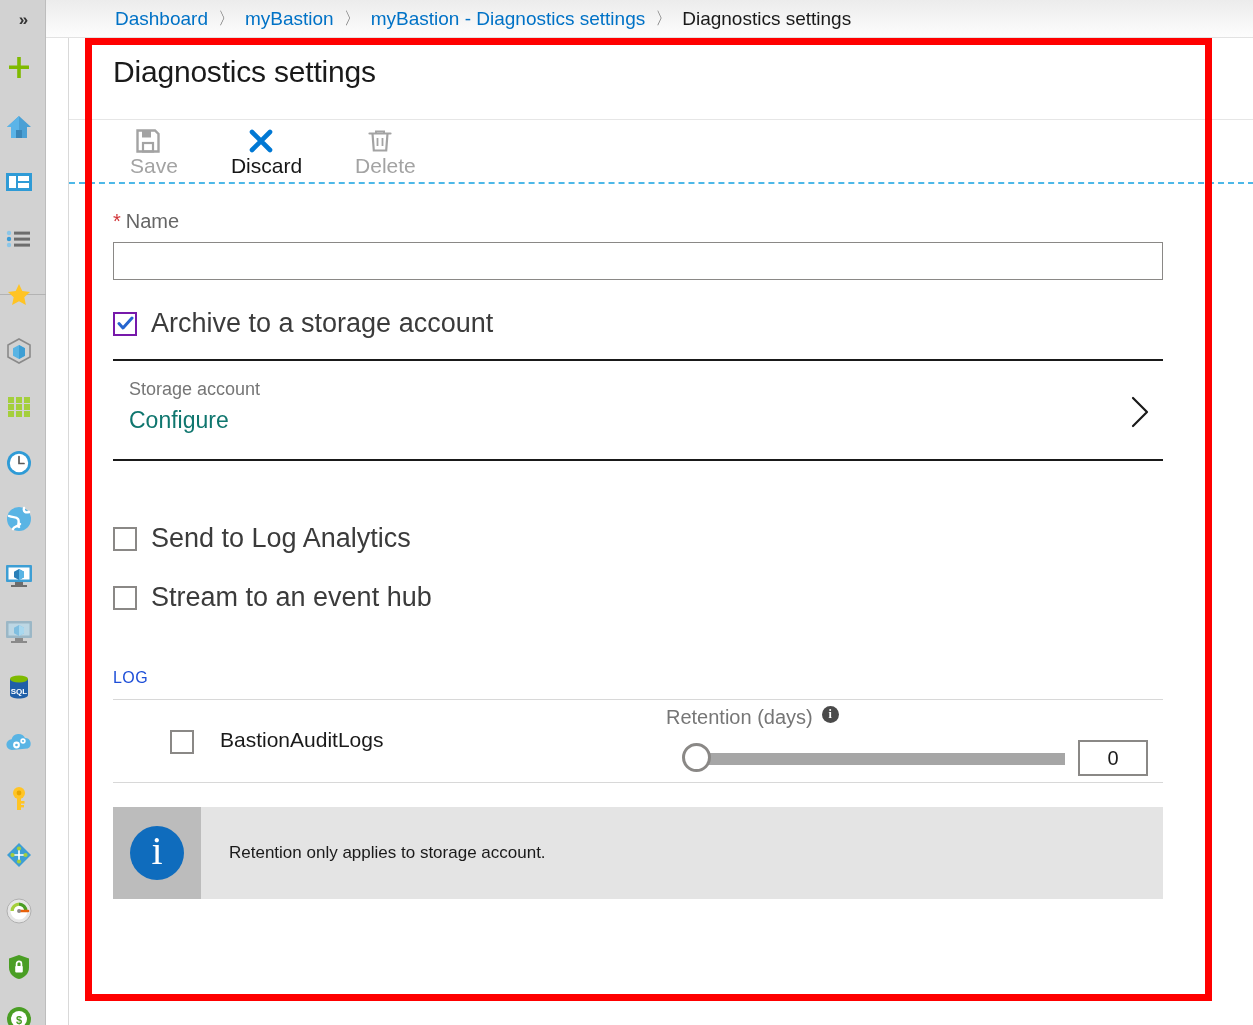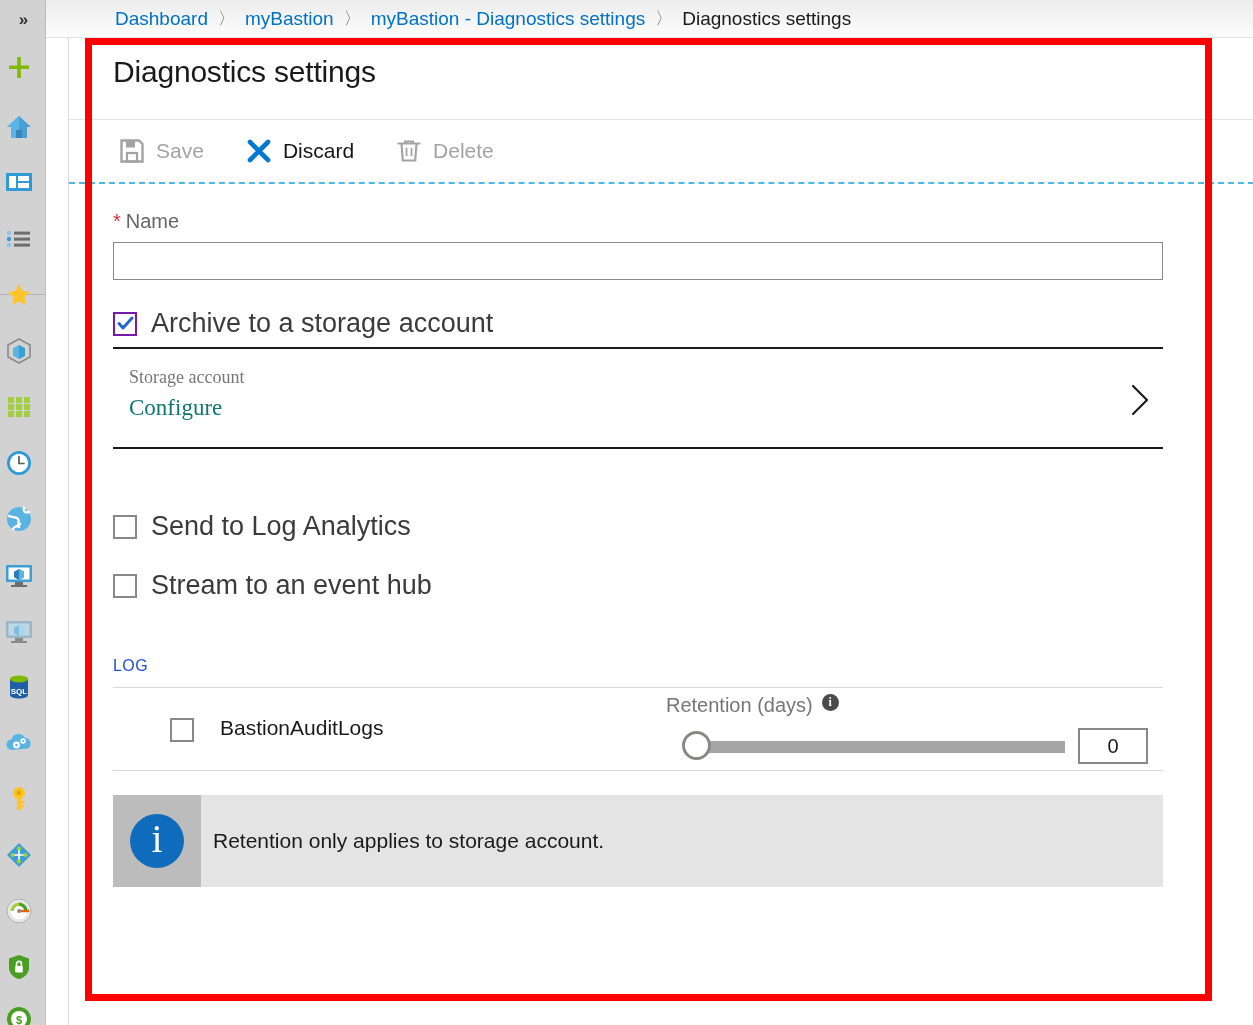--- a/index.html
+++ b/index.html
@@ -109,20 +109,21 @@
     padding-left: 44px;
     box-sizing: border-box;
   }
   .cmd {
     display: flex;
     align-items: center;
     margin-right: 30px;
     height: 46px;
     padding: 0 6px;
     cursor: pointer;
+    flex-direction: column;
   }
   .cmd.disabled { cursor: default; }
   .cmd-label {
     font-size: 21px;
     color: #161616;
     margin-left: 11px;
   }
   .cmd.disabled .cmd-label { color: #a3a3a3; }
   .cmd-icon { width: 26px; height: 26px; display: block; }
 
@@ -183,28 +184,27 @@
   .cbox.checked { border-color: #7719aa; }
   .cbrow .cblabel {
     font-size: 27px;
     color: #3b3b3b;
     margin-left: 14px;
   }
 
   
   #storage-picker {
     width: 1050px;
-    margin-top: 8px;
+    margin-top: 20px;
     border-top: 2px solid #1a1a1a;
     border-bottom: 2px solid #1a1a1a;
     height: 102px;
     position: relative;
     box-sizing: border-box;
     cursor: pointer;
-    font-family: Liberation Serif, serif;
   }
   #storage-caption {
     position: absolute;
     left: 16px; top: 18px;
     font-size: 18px;
     color: #767676;
   }
   #storage-value {
     position: absolute;
     left: 16px; top: 46px;
@@ -339,23 +339,23 @@
     justify-content: center;
     font-size: 40px;
     font-family: "Liberation Serif", serif;
     line-height: 1;
     padding-bottom: 4px;
     box-sizing: border-box;
   }
   #info-text {
     display: flex;
     align-items: center;
-    font-size: 21px;
+    font-size: 17px;
     color: #1a1a1a;
-    padding-left: 12px;
+    padding-left: 28px;
   }
 
   
   #red-box {
     position: absolute;
     left: 85px; top: 38px;
     width: 1127px;
     height: 963px;
     border: 7px solid #ff0000;
     box-sizing: border-box;

